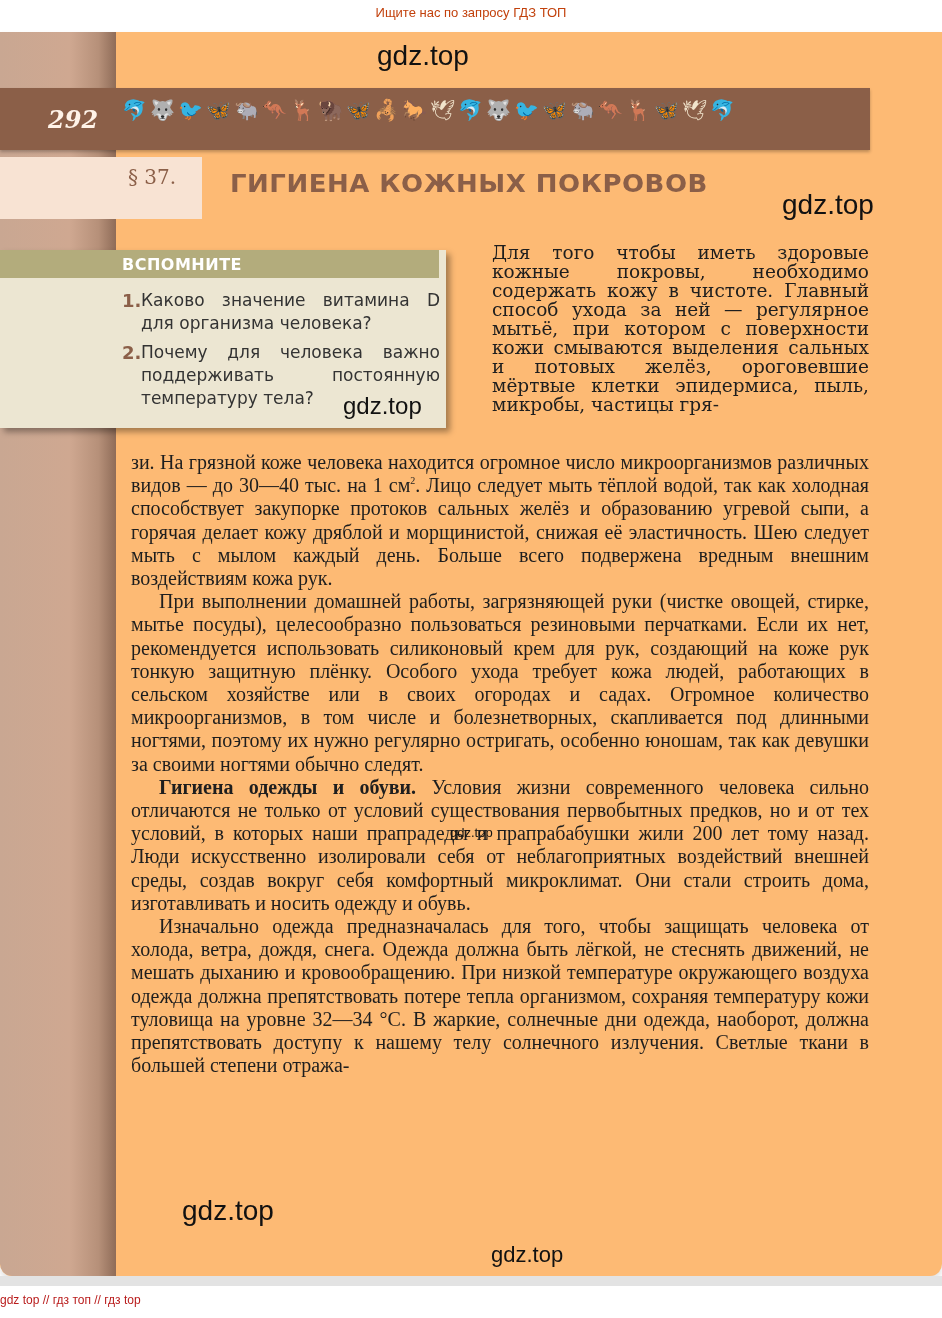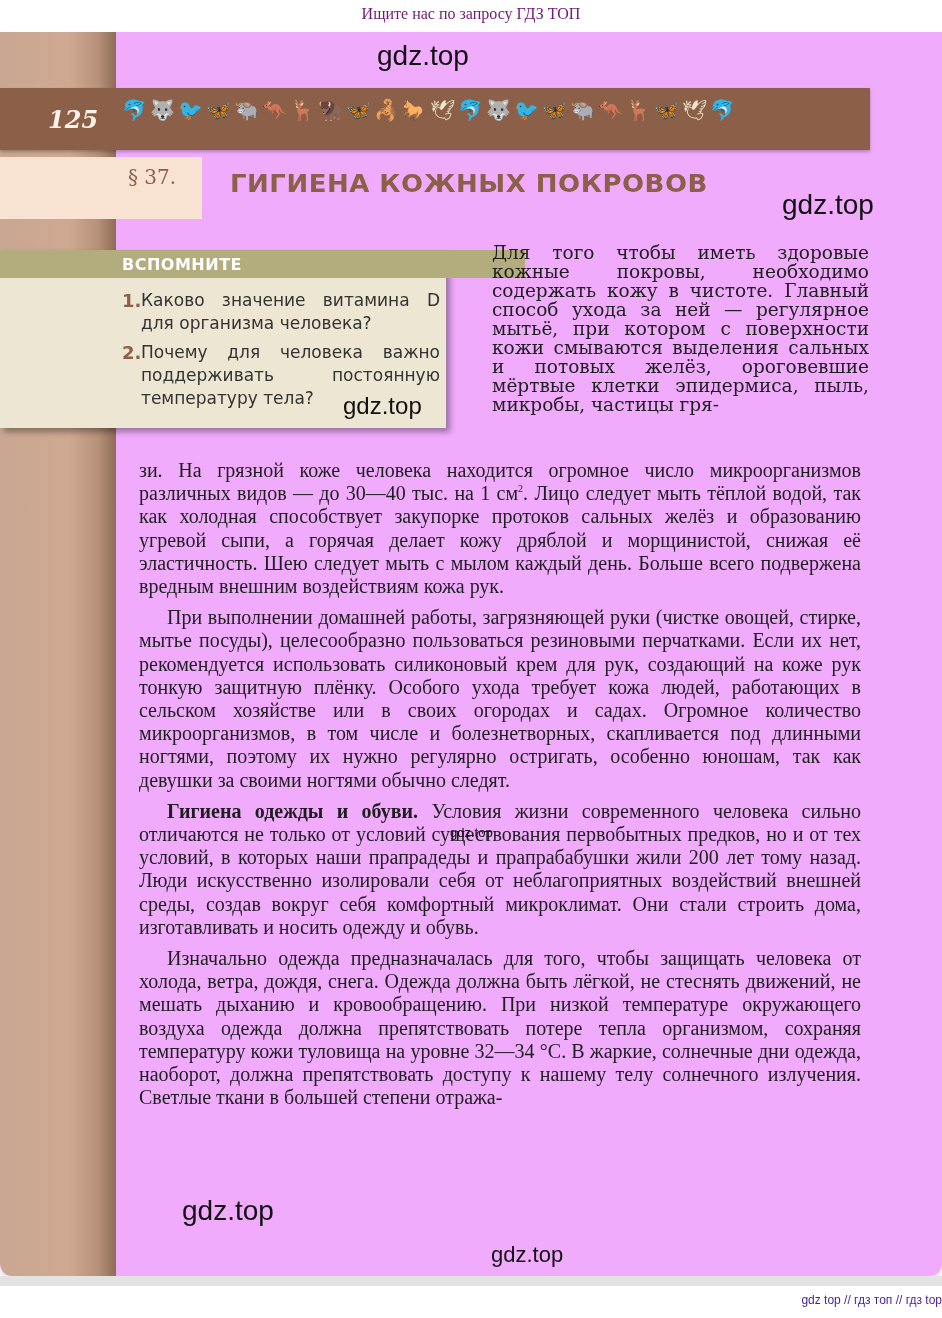--- a/index.html
+++ b/index.html
@@ -1,56 +1,56 @@
 <!DOCTYPE html>
 <html><head>
 <meta charset="utf-8">
 <style>
   html, body { margin:0; padding:0; }
   body { width:942px; height:1318px; background:#ffffff; position:relative; overflow:hidden; font-family:"DejaVu Serif", serif; }
-  .top-banner { position:absolute; left:0; top:5px; width:942px; text-align:center; font-family:Liberation Serif, serif; font-size:16px; color:#701a75; }
-  .page { position:absolute; left:0; top:32px; width:942px; height:1244px; background:#f0abfc; border-radius:0 0 12px 12px; box-shadow:0 4px 6px rgba(0,0,0,0.12); overflow:hidden; }
+  .top-banner { position:absolute; left:0; top:5px; width:942px; text-align:center; font-family:Liberation Sans, sans-serif; font-size:13px; color:#c2410c; }
+  .page { position:absolute; left:0; top:32px; width:942px; height:1244px; background:#fdba74; border-radius:0 0 12px 12px; box-shadow:0 4px 6px rgba(0,0,0,0.12); overflow:hidden; }
   .spine { position:absolute; left:0; top:0; width:116px; height:1244px;
            background:linear-gradient(to right, #c9a792 0%, #cfa891 60%, #b69079 85%, #8f6c58 100%); border-bottom-left-radius:12px; }
   .page-bottom { position:absolute; left:0; top:1276px; width:942px; height:10px; background:#e3e3e3; }
   .wm { position:absolute; font-family:"Liberation Sans", sans-serif; color:#111; }
   .header-band { position:absolute; left:0; top:56px; width:870px; height:62px; background:#8b5f48; box-shadow:0 2px 3px rgba(0,0,0,0.25); }
   .page-number { position:absolute; left:48px; top:17px; font-family:"DejaVu Serif", serif; font-style:italic; font-weight:bold; font-size:24px; color:#fff3e8; }
   .animals { position:absolute; left:122px; top:10px; display:flex; gap:4px; font-size:20px; color:#f1e4cc; letter-spacing:0; }
   .animals span { display:inline-block; width:24px; text-align:center; }
   .section-tab { position:absolute; left:0; top:125px; width:202px; height:62px; background:#f8e3d3; }
   .section-num { position:absolute; left:128px; top:133px; font-family:"DejaVu Serif", serif; font-size:20px; color:#8b5f48; }
   .section-title { position:absolute; left:230px; top:137px; font-family:"DejaVu Sans", sans-serif; font-weight:bold; font-size:26px; color:#8b5f48; letter-spacing:0.5px; transform:scaleY(0.92); }
   .recall { position:absolute; left:0; top:218px; width:446px; height:178px; background:#ece6d2; box-shadow:4px 4px 6px rgba(0,0,0,0.35); }
-  .recall-head { position:absolute; left:0; top:0; width:525px; height:28px; background:#b3ac7c; }
+  .recall-head { position:absolute; left:0; top:0; width:439px; height:28px; background:#b3ac7c; }
   .recall-title { position:absolute; left:122px; top:5px; font-family:"DejaVu Sans", sans-serif; font-weight:bold; font-size:16px; color:#ffffff; letter-spacing:0.5px; }
   .recall-item { position:absolute; left:122px; width:318px; font-family:"DejaVu Sans", sans-serif; font-size:17px; line-height:23px; color:#333; }
   .recall-item .num { position:absolute; left:0; top:0; font-weight:bold; color:#8b5f48; font-size:18px; }
   .recall-item .txt { display:block; margin-left:19px; text-align:justify; }
   .col-text { position:absolute; left:492px; top:243px; width:377px; font-size:18.5px; line-height:19px; color:#1e1e1e; text-align:justify; }
   .col-text p { margin:0; }
   .body-text { position:absolute; left:131px; top:451px; width:738px; font-family:"Liberation Serif", serif; font-size:20px; line-height:23.2px; color:#1e1e1e; text-align:justify; }
-  .body-text p { margin:8px; text-align:justify; }
+  .body-text p { margin:0; text-align:justify; }
   .body-text .indent { text-indent:28px; }
   .body-text b { font-weight:bold; }
   sup { font-size:10px; line-height:0; }
-  .bottom-links { position:absolute; left:0; top:1293px; width:942px; text-align:right; font-family:"Liberation Sans", sans-serif; font-size:12px; color:#4c1d95; }
+  .bottom-links { position:absolute; left:0; top:1293px; width:942px; text-align:left; font-family:"Liberation Sans", sans-serif; font-size:12px; color:#b91c1c; }
 </style>
 </head>
 <body>
 
 <div class="top-banner">Ищите нас по запросу ГДЗ ТОП</div>
 
 <div class="page">
   <div class="spine"></div>
 
   <div class="wm" style="left:377px;top:8px;font-size:28px;">gdz.top</div>
 
   <div class="header-band">
-    <div class="page-number">125</div>
+    <div class="page-number">292</div>
     <div class="animals">
       <span>🐬</span>
       <span>🐺</span>
       <span>🐦</span>
       <span>🦋</span>
       <span>🐃</span>
       <span>🦘</span>
       <span>🦌</span>
       <span>🦬</span>
       <span>🦋</span>

